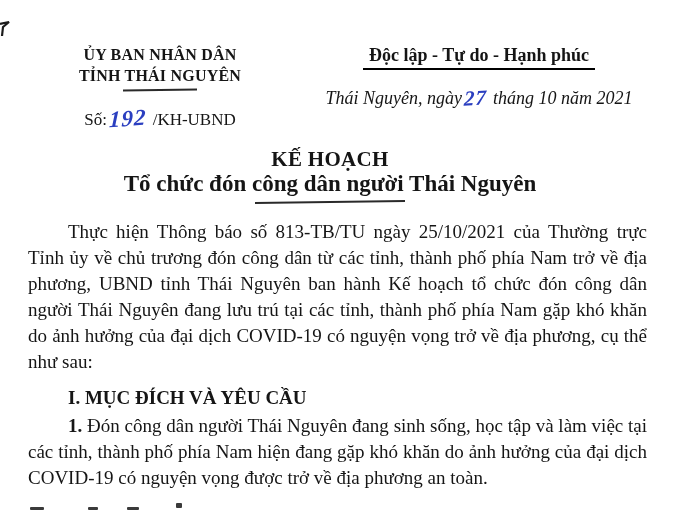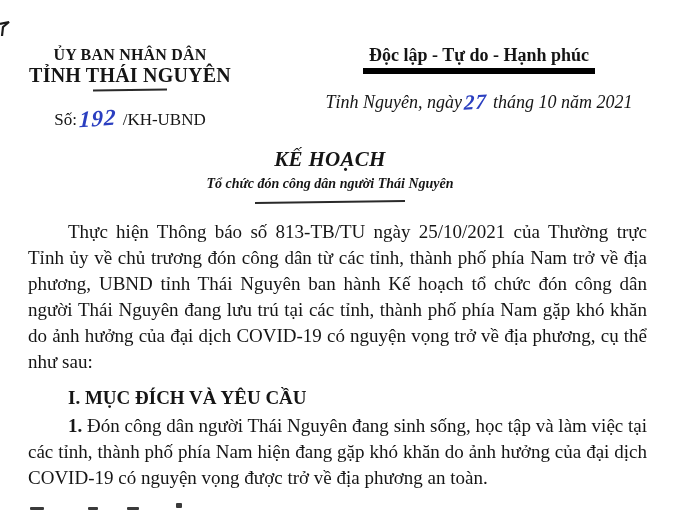--- a/index.html
+++ b/index.html
@@ -16,37 +16,37 @@
     overflow: hidden;
   }
   
   .corner-artifact {
     position: absolute; left: 0; top: 20px;
   }
   
   .doc-header {
     display: flex;
     justify-content: space-between;
-    padding: 0 22px 0 14px;
+    padding: 0 22px 0 44px;
     margin-top: 44px;
   }
   .header-left {
     width: 232px;
     text-align: center;
     flex: none;
   }
   .org-line1 {
     font-weight: bold;
     font-size: 16px;
     line-height: 21px;
     letter-spacing: 0.2px;
   }
   .org-line2 {
     font-weight: bold;
-    font-size: 20px;
+    font-size: 16px;
     line-height: 21px;
     letter-spacing: 0.2px;
   }
   .org-underline {
     width: 74px; height: 2px;
     background: #2a2a2a;
     margin: 3px auto 0 auto;
     transform: rotate(-0.6deg);
   }
   .doc-number {
@@ -74,45 +74,44 @@
     font-size: 16.5px;
     line-height: 21px;
     letter-spacing: 0.2px;
     white-space: nowrap;
   }
   .national-line2 {
     display: inline-block;
     font-weight: bold;
     font-size: 18px;
     line-height: 23px;
-    border-bottom: 6px solid #000000;
+    border-bottom: 2px solid #000000;
     padding: 0 6px 1px 6px;
   }
   .date-line {
     margin-top: 15px;
     font-style: italic;
     font-size: 18px;
     white-space: nowrap;
   }
   
   .doc-title {
     margin-top: 16px;
     padding: 0 53px 0 28px;
     text-align: center;
-    font-style: italic;
   }
   .title-main {
     font-weight: bold;
     font-size: 21px;
     line-height: 25px;
     letter-spacing: 0.3px;
   }
   .title-sub {
     font-weight: bold;
-    font-size: 14px;
+    font-size: 23px;
     line-height: 23px;
   }
   .title-underline {
     width: 150px; height: 2px;
     background: #2a2a2a;
     margin: 6px auto 0 auto;
     transform: rotate(-0.7deg);
   }
   
   .doc-body {
@@ -157,21 +156,21 @@
         <span>Số:</span><span class="handwritten hw-number">192</span>
         <span>/KH-UBND</span>
       </div>
     </div>
 
     <div class="header-right">
       <div>
         <span class="national-line2">Độc lập - Tự do - Hạnh phúc</span>
       </div>
       <div class="date-line">
-        <span>Tỉnh Nguyên, ngày</span><span class="handwritten hw-day">27</span><span>tháng 10 năm 2021</span>
+        <span>Thái Nguyên, ngày</span><span class="handwritten hw-day">27</span><span>tháng 10 năm 2021</span>
       </div>
     </div>
 
   </div>
 
   <div class="doc-title">
     <div class="title-main">KẾ HOẠCH</div>
     <div class="title-sub">Tổ chức đón công dân người Thái Nguyên</div>
     <div class="title-underline"></div>
   </div>

